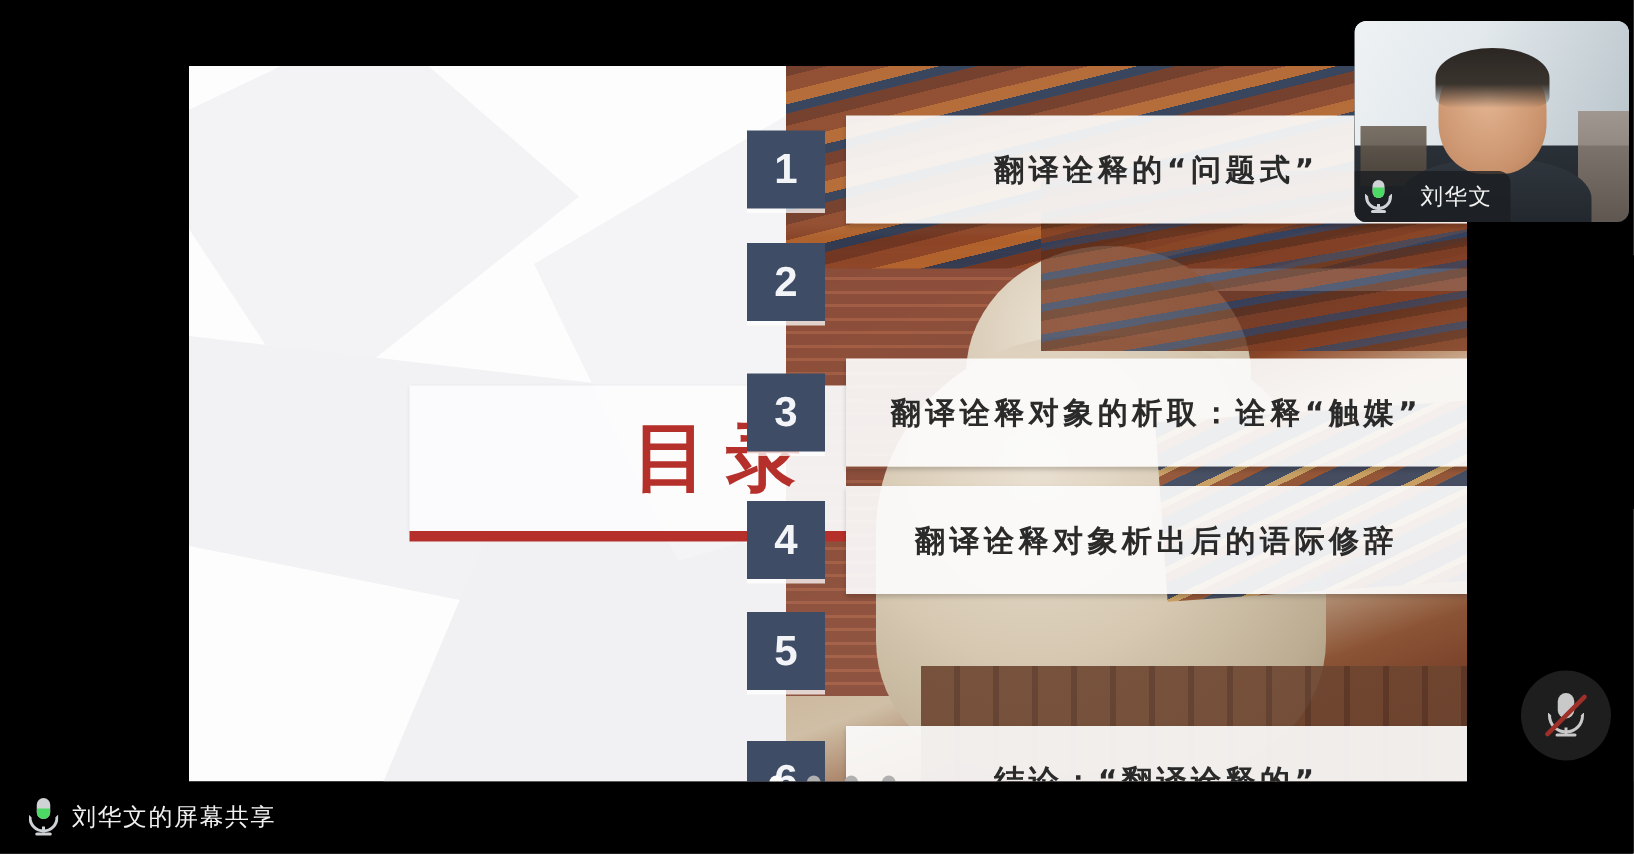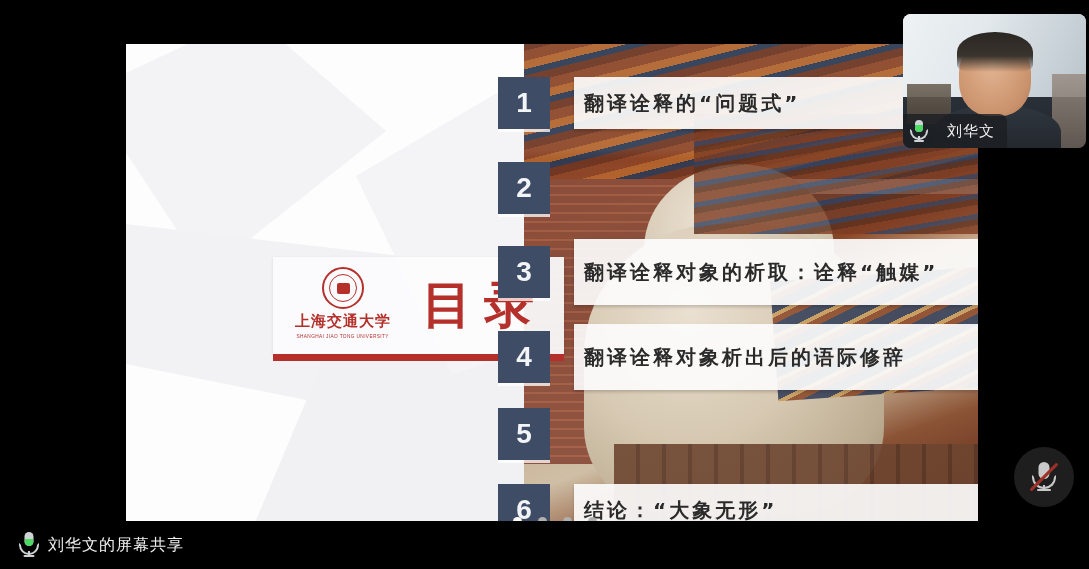--- a/index.html
+++ b/index.html
@@ -97,24 +97,24 @@
   #agenda{position:absolute;left:372px;top:0;width:480px;height:477px;}
   .agenda-row{position:absolute;left:0;width:480px;display:flex;align-items:stretch;}
   .num-badge{
     width:52px;min-height:52px;background:#3f4c66;color:#f2f4f7;
     display:flex;align-items:center;justify-content:center;
     font-size:28px;font-weight:bold;
     box-shadow:0 3px 0 rgba(255,255,255,.75);
     flex:0 0 52px;align-self:center;height:52px;
   }
   .row-card{
-    margin-left:24px;flex:1;background:rgba(252,252,252,.92);
+    margin-left:14px;flex:1;background:rgba(252,252,252,.92);
     box-shadow:0 2px 3px rgba(0,0,0,.18);
-    display:flex;align-items:center;
-    padding:2px 10px;box-sizing:border-box;min-height:48px;
+    display:flex;align-items:center;justify-content:center;
+    padding:22px 10px;box-sizing:border-box;min-height:48px;
   }
   .row-text{
     font-family:"DejaVu Sans","Liberation Sans",sans-serif;
     font-size:20px;color:#2a2a2a;letter-spacing:3px;line-height:28px;
     text-align:center;font-weight:bold;
   }
 
   
   #pager{position:absolute;left:505px;top:517px;width:100px;height:14px;}
   .dot{position:absolute;top:0;width:9px;height:9px;border-radius:50%;background:#b0b0b0;}
@@ -214,25 +214,20 @@
       <div class="ph ph-brick"></div>
       <div class="ph ph-eave"></div>
       <div class="ph ph-lion2"></div>
       <div class="ph ph-lion"></div>
       <div class="ph ph-eave2"></div>
       <div class="ph ph-beam"></div>
       <div class="ph ph-btm"></div>
     </div>
 
     <div id="toc-plate">
-      <div id="sjtu-logo">
-        <div id="sjtu-seal"></div>
-        <div id="sjtu-cn">上海交通大学</div>
-        <div id="sjtu-en">SHANGHAI JIAO TONG UNIVERSITY</div>
-      </div>
       <div id="toc-title">目录</div>
     </div>
     <div id="toc-plate-rule"></div>
 
     <div id="agenda">
 
       <div class="agenda-row" style="top:33px;">
         <div class="num-badge">1</div>
         <div class="row-card">
           <div class="row-text">翻译诠释的“问题式”</div>
@@ -257,21 +252,21 @@
         </div>
       </div>
 
       <div class="agenda-row" style="top:364px;">
         <div class="num-badge">5</div>
       </div>
 
       <div class="agenda-row" style="top:440px;">
         <div class="num-badge">6</div>
         <div class="row-card">
-          <div class="row-text">结论：“大象无形”</div>
+          <div class="row-text">结论：“翻译诠释的”</div>
         </div>
       </div>
 
     </div>
   </div>
 
   <div id="pager">
     <div class="dot active" style="left:8px;"></div>
     <div class="dot" style="left:33px;"></div>
     <div class="dot" style="left:58px;"></div>

